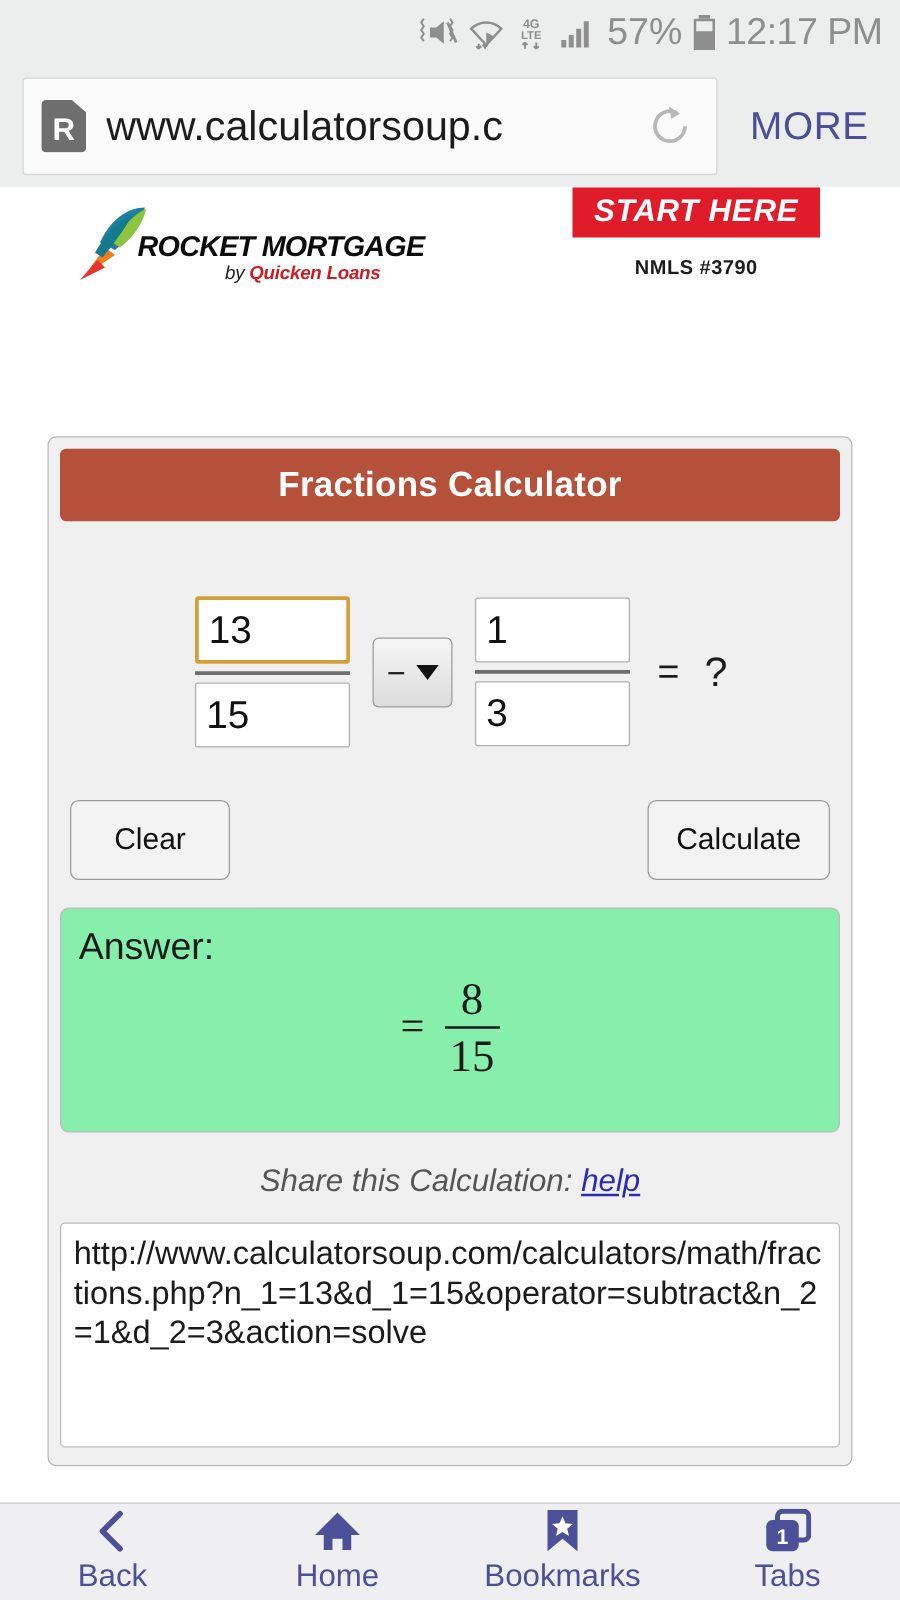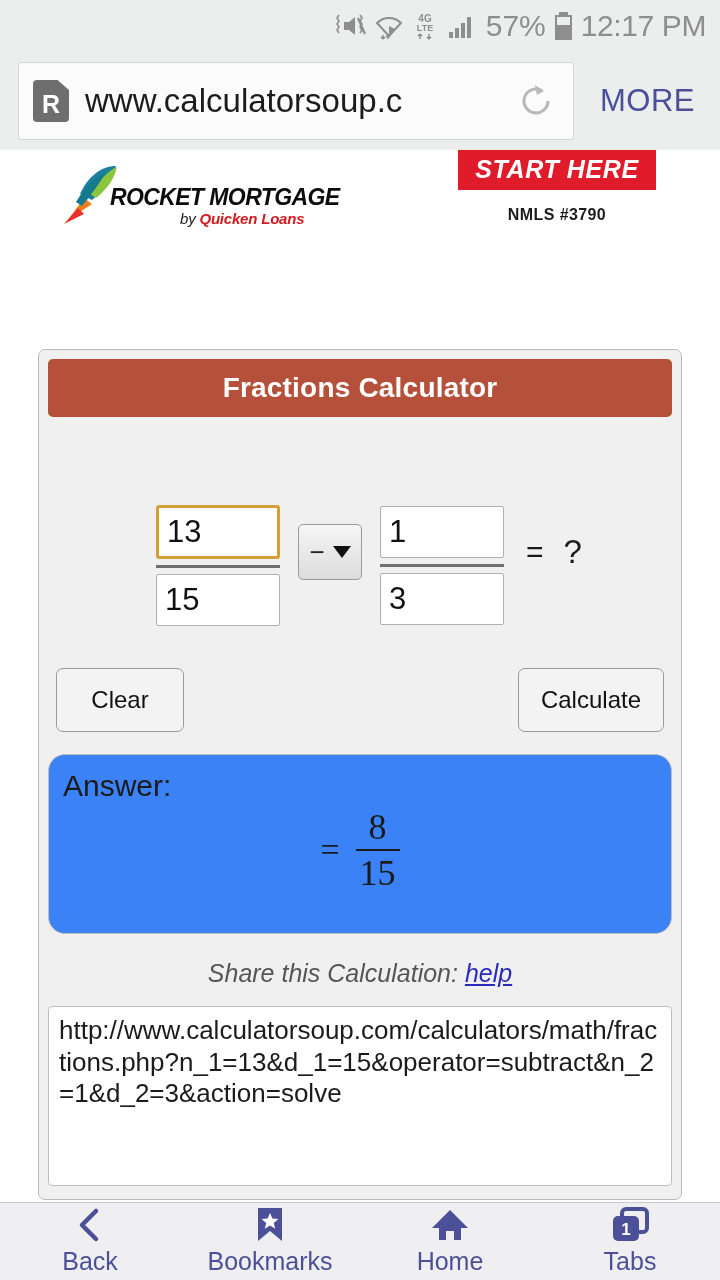--- a/index.html
+++ b/index.html
@@ -99,21 +99,21 @@
     height: 58px; background: #b5503a; border-radius: 5px;
     color: #ffffff; font-size: 28px; font-weight: bold;
     display: flex; align-items: center; justify-content: center;
     letter-spacing: 0.2px;
   }
 
   .expr {
     display: flex; align-items: center; justify-content: flex-start;
     padding: 60px 0 36px 0; padding-left: 108px;
   }
-  .frac { display: flex; flex-direction: column; width: 124px; margin-top: 28px; }
+  .frac { display: flex; flex-direction: column; width: 124px; }
   .frac input {
     width: 124px; height: 52px; font-size: 31px; font-family: "Liberation Sans", sans-serif;
     border: 1px solid #b0b0b0; background: #ffffff; color: #111111;
     padding: 0 8px; border-radius: 2px; outline: none;
   }
   .frac input.focused {
     border: 3px solid #d2a037; border-radius: 3px; height: 54px;
   }
   .frac .bar { height: 3px; background: #6f6f6f; margin: 6px 0 6px 0; width: 124px; }
   .op {
@@ -136,21 +136,21 @@
     padding: 6px 8px 22px 8px;
   }
   .btn {
     min-width: 128px; height: 64px; padding: 0 22px;
     background: #f3f3f3; border: 1px solid #9a9a9a; border-radius: 7px;
     font-size: 24px; color: #111111;
     display: flex; align-items: center; justify-content: center;
   }
 
   .answer {
-    background: #3b82f6; border: 1px solid #bcbcbc; border-radius: 17px;
+    background: #86efac; border: 1px solid #bcbcbc; border-radius: 7px;
     height: 180px; position: relative; margin: 0 0 0 0;
   }
   .answer .lbl { position: absolute; left: 14px; top: 14px; font-size: 30px; color: #1a1a1a; }
   .answer .mathrow {
     position: absolute; left: 0; right: 0; top: 54px;
     display: flex; align-items: center; justify-content: center; gap: 16px;
     font-family: "Liberation Serif", serif;
   }
   .answer .meq { font-size: 34px; color: #1a1a1a; }
   .answer .mfrac { display: flex; flex-direction: column; align-items: center; }
@@ -332,35 +332,35 @@
         <svg width="34" height="36" viewBox="0 0 34 36">
           <path d="M23 4 L9 18 L23 32" fill="none" stroke="#4b5099" stroke-width="4.5" stroke-linecap="round" stroke-linejoin="round"></path>
         </svg>
       </span>
       <span class="nlabel">Back</span>
     </div>
 
 
     <div class="navitem">
       <span class="navicon">
+        <svg width="38" height="36" viewBox="0 0 38 36">
+          <path d="M19 3 L37 21 L30 21 L30 33 L23 33 L23 24 L15 24 L15 33 L8 33 L8 21 L1 21 Z" fill="#4b5099"></path>
+        </svg>
+      </span>
+      <span class="nlabel">Home</span>
+    </div>
+
+    <div class="navitem">
+      <span class="navicon">
         <svg width="30" height="36" viewBox="0 0 30 36">
           <path d="M3 1 L27 1 L27 34 L15 24 L3 34 Z" fill="#4b5099"></path>
           <path d="M15 6 L17.4 11.6 L23.4 12.1 L18.8 16 L20.2 21.8 L15 18.6 L9.8 21.8 L11.2 16 L6.6 12.1 L12.6 11.6 Z" fill="#ffffff"></path>
         </svg>
       </span>
       <span class="nlabel">Bookmarks</span>
-    </div>
-
-    <div class="navitem">
-      <span class="navicon">
-        <svg width="38" height="36" viewBox="0 0 38 36">
-          <path d="M19 3 L37 21 L30 21 L30 33 L23 33 L23 24 L15 24 L15 33 L8 33 L8 21 L1 21 Z" fill="#4b5099"></path>
-        </svg>
-      </span>
-      <span class="nlabel">Home</span>
     </div>
 
     <div class="navitem">
       <span class="navicon">
         <svg width="38" height="36" viewBox="0 0 38 36">
           <rect x="11" y="2" width="25" height="23" rx="4" fill="none" stroke="#4b5099" stroke-width="4"></rect>
           <rect x="2" y="9" width="26" height="25" rx="5" fill="#4b5099"></rect>
           <text x="15" y="28" font-size="17" font-weight="bold" fill="#ffffff" text-anchor="middle" font-family="Liberation Sans, sans-serif">1</text>
         </svg>
       </span>

